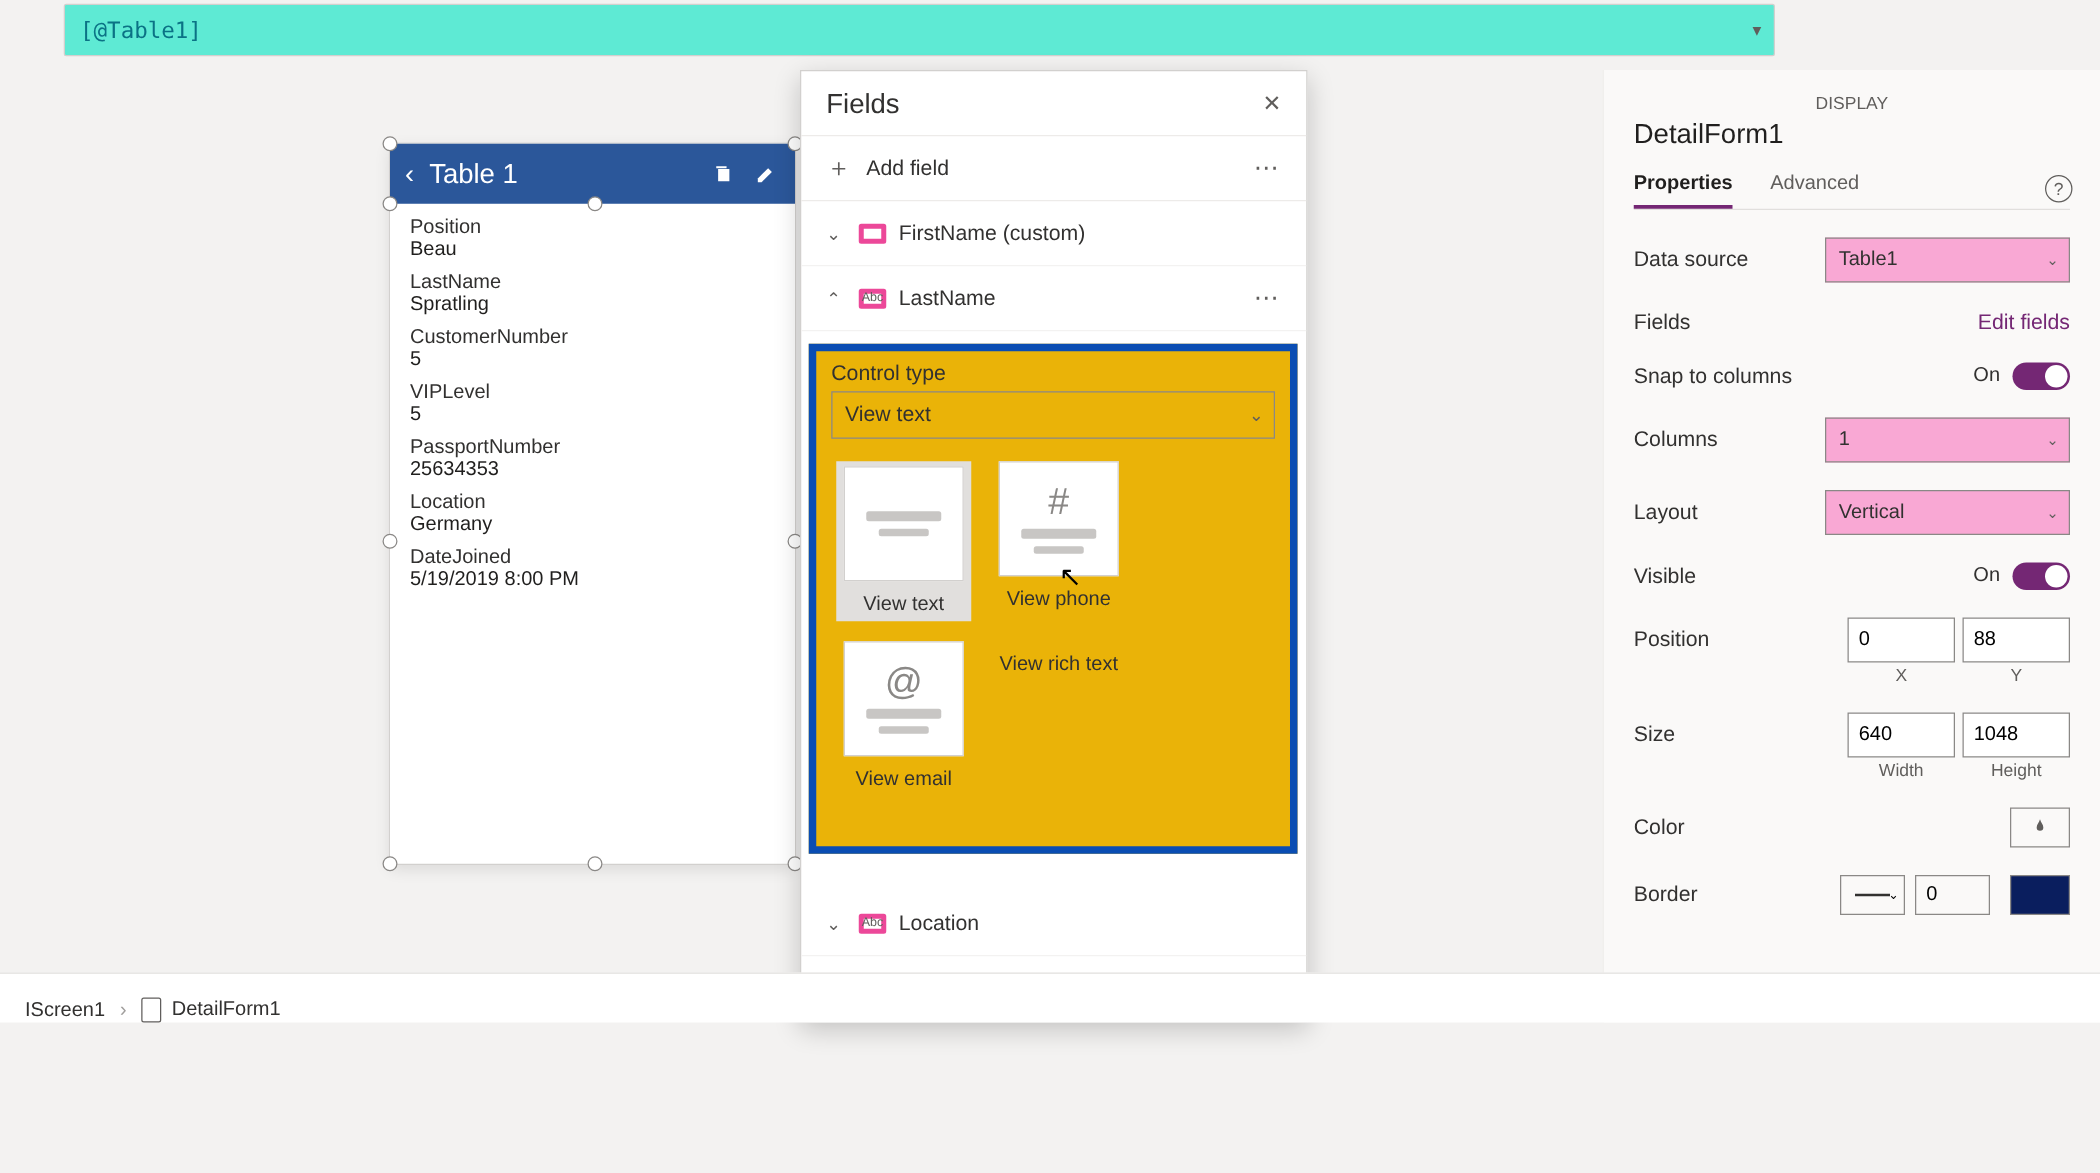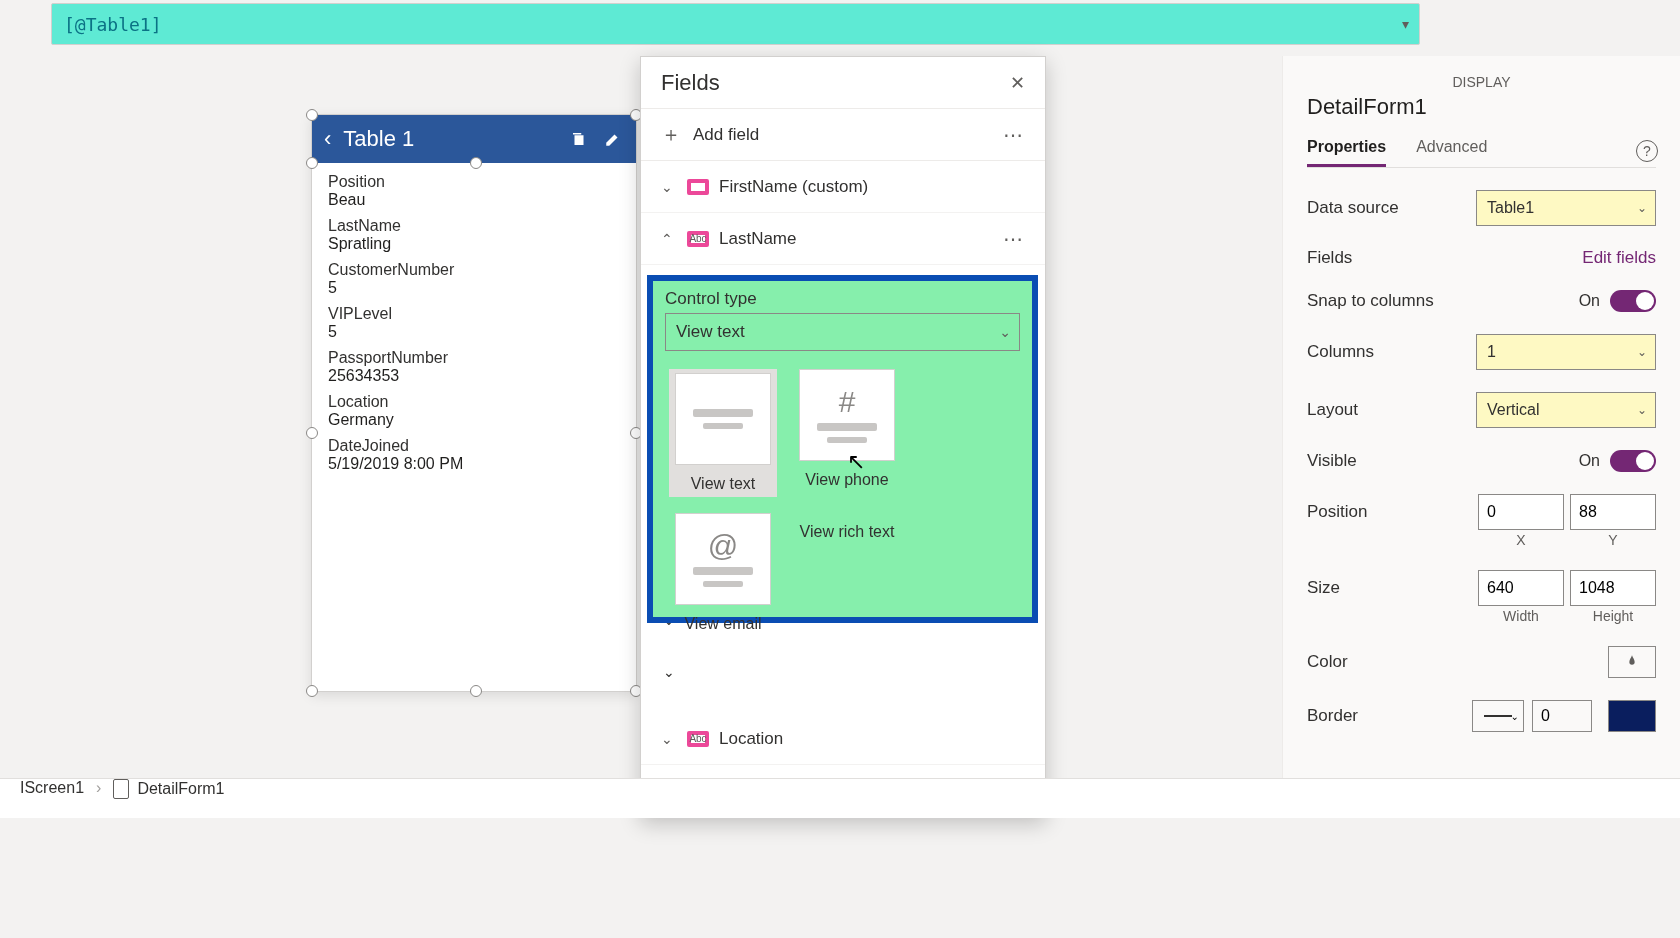--- a/index.html
+++ b/index.html
@@ -33,21 +33,21 @@
 .add-field-row { height: 52px; display: flex; align-items: center; padding: 0 20px; color: #323130; font-size: 17px; border-bottom: 1px solid #edebe9; }
 .add-field-row .plus { font-size: 20px; margin-right: 12px; color: #605e5c; }
 .add-field-row .dots { margin-left: auto; color: #605e5c; font-size: 20px; letter-spacing: 2px; }
 
 .field-item { height: 52px; display: flex; align-items: center; padding: 0 20px; color: #323130; font-size: 17px; border-bottom: 1px solid #f3f2f1; position: relative; }
 .field-item .chev { width: 16px; margin-right: 10px; color: #605e5c; font-size: 14px; }
 .field-item .ico { width: 22px; height: 16px; border: 4px solid #ec4899; margin-right: 10px; border-radius: 2px; display: flex; align-items: center; justify-content: center; font-size: 10px; color: #605e5c; }
 .field-item .dots { position: absolute; right: 20px; color: #605e5c; font-size: 20px; letter-spacing: 2px; }
 
 
-.ctl-overlay { position: absolute; top: 275px; left: 647px; width: 391px; height: 348px; background: #86efac; border: 6px solid #0a4db3; z-index: 50; padding: 8px 12px; }
+.ctl-overlay { position: absolute; top: 275px; left: 647px; width: 391px; height: 408px; background: #eab308; border: 6px solid #0a4db3; z-index: 50; padding: 8px 12px; }
 .ctl-overlay .ct-label { font-size: 17px; color: #323130; margin-bottom: 4px; }
 .ctl-select { height: 38px; border: 1px solid #8a8886; display: flex; align-items: center; padding: 0 10px; font-size: 17px; color: #323130; position: relative; }
 .ctl-select .dd { position: absolute; right: 8px; font-size: 14px; color: #605e5c; }
 .ctl-options { display: flex; flex-wrap: wrap; gap: 16px; margin-top: 14px; padding: 4px; }
 .ctl-opt { width: 108px; display: flex; flex-direction: column; align-items: center; }
 .ctl-opt .thumb { width: 96px; height: 92px; background: #fff; border: 1px solid #d2d0ce; display: flex; flex-direction: column; justify-content: center; align-items: center; gap: 6px; }
 .ctl-opt.selected { background: #e1dfdd; padding: 4px; }
 .ctl-opt .lbl { margin-top: 10px; font-size: 16px; color: #323130; }
 .thumb .big { font-size: 30px; color: #8a8886; line-height: 1; }
 .thumb .line { width: 60px; height: 8px; background: #c8c6c4; border-radius: 2px; }
@@ -60,39 +60,39 @@
 
 .props { position: absolute; top: 56px; right: 0; width: 398px; bottom: 120px; background: #faf9f8; border-left: 1px solid #edebe9; padding: 18px 24px; overflow: hidden; }
 .props .display-lbl { font-size: 14px; color: #605e5c; text-align: center; }
 .props .form-name { font-size: 22px; color: #201f1e; margin-top: 4px; }
 .props .help { position: absolute; right: 22px; top: 84px; width: 22px; height: 22px; border: 1px solid #605e5c; border-radius: 50%; display: flex; align-items: center; justify-content: center; font-size: 14px; color: #605e5c; }
 .tab-row { margin-top: 18px; display: flex; gap: 30px; border-bottom: 1px solid #e1dfdd; }
 .tab { padding-bottom: 8px; font-size: 16px; color: #605e5c; cursor: pointer; }
 .tab.active { color: #201f1e; font-weight: 600; border-bottom: 3px solid #742774; }
 .prop-row { display: flex; align-items: center; margin-top: 22px; }
 .prop-row .k { flex: 1; font-size: 17px; color: #323130; }
-.select-box { height: 36px; border: 1px solid #8a8886; background: #fef9c3; display: flex; align-items: center; padding: 0 10px; font-size: 16px; color: #323130; position: relative; width: 180px; }
+.select-box { height: 36px; border: 1px solid #8a8886; background: #f9a8d4; display: flex; align-items: center; padding: 0 10px; font-size: 16px; color: #323130; position: relative; width: 196px; }
 .select-box .dd { position: absolute; right: 8px; font-size: 12px; color: #605e5c; }
 .link { color: #742774; font-size: 17px; }
 .toggle { width: 46px; height: 22px; background: #742774; border-radius: 11px; position: relative; }
 .toggle::after { content: ""; position: absolute; right: 2px; top: 2px; width: 18px; height: 18px; background: #fff; border-radius: 50%; }
 .toggle-label { font-size: 16px; margin-right: 10px; color: #323130; }
 .num-pair { display: flex; gap: 6px; }
 .num-box { width: 86px; height: 36px; border: 1px solid #8a8886; background: #fff; padding: 0 8px; font-size: 16px; display: flex; align-items: center; }
 .pair-labels { display: flex; gap: 6px; }
 .pair-labels span { width: 86px; text-align: center; font-size: 14px; color: #605e5c; }
 .color-row .swatch { width: 48px; height: 32px; border: 1px solid #8a8886; margin-left: auto; display: flex; align-items: center; justify-content: center; }
 .border-style { width: 52px; height: 32px; border: 1px solid #8a8886; display: flex; align-items: center; justify-content: center; position: relative; }
 .border-style .ln { width: 28px; height: 2px; background: #323130; }
 .border-style .dd { position: absolute; right: 4px; font-size: 10px; }
 .border-num { width: 60px; height: 32px; border: 1px solid #8a8886; padding: 0 8px; font-size: 16px; display: flex; align-items: center; }
 .border-swatch { width: 48px; height: 32px; background: #0a1e5e; border: 1px solid #8a8886; margin-left: 8px; }
 
 
-.bcrumb { position: absolute; bottom: 120px; left: 0; right: 0; height: 40px; background: #fff; border-top: 1px solid #e1dfdd; display: flex; align-items: flex-start; padding: 0 8px; font-size: 16px; color: #323130; }
+.bcrumb { position: absolute; bottom: 120px; left: 0; right: 0; height: 40px; background: #fff; border-top: 1px solid #e1dfdd; display: flex; align-items: flex-end; padding: 0 8px; font-size: 16px; color: #323130; }
 .bcrumb .item { display: flex; align-items: center; gap: 8px; padding: 0 12px; }
 .bcrumb .sep { color: #a19f9d; }
 .bcrumb .doc-ico { width: 16px; height: 20px; border: 1px solid #605e5c; border-radius: 2px; }
 </style>
 </head>
 <body>
 
 <div class="formula-bar">
   <span class="fx-text">[@Table1]</span>
   <span class="chev">▾</span>

